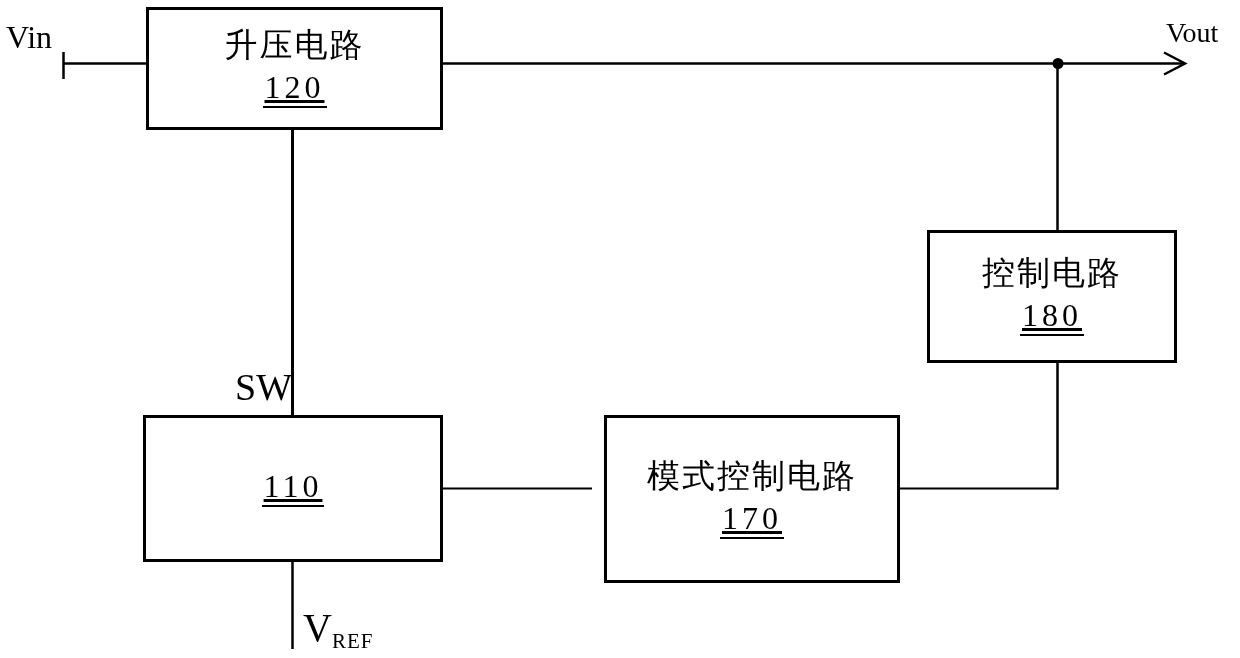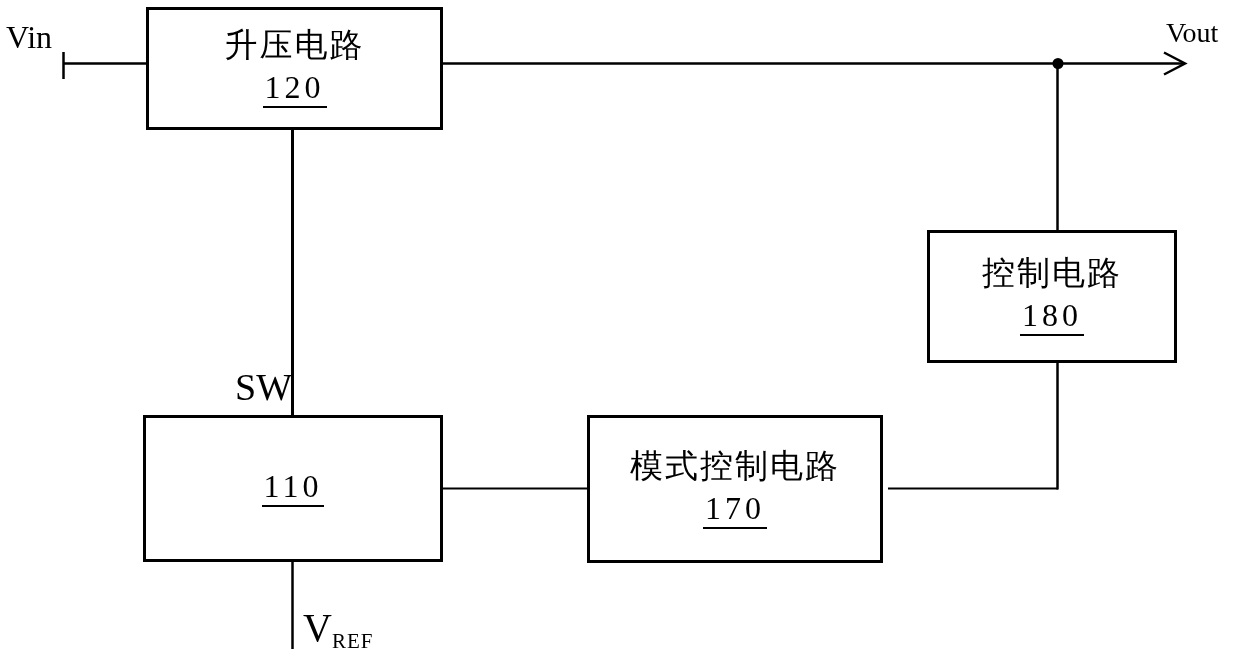--- a/index.html
+++ b/index.html
@@ -31,33 +31,34 @@
     display: flex;
     flex-direction: column;
     align-items: center;
     justify-content: center;
     gap: 9px;
     text-align: center;
   }
   .block-boost     { left: 146px; top: 7px;   width: 297px; height: 123px; }
   .block-converter { left: 927px; top: 230px; width: 250px; height: 133px; }
   .block-control   { left: 143px; top: 415px; width: 300px; height: 147px; }
-  .block-mode      { left: 587px; top: 415px; width: 296px; height: 148px; }
+  .block-mode      { left: 604px; top: 415px; width: 296px; height: 168px; }
   .block-title {
     font-size: 33px;
     line-height: 1;
     letter-spacing: 2px;
     white-space: nowrap;
   }
   .block-num {
     font-size: 32px;
     line-height: 1;
     letter-spacing: 4px;
     border-bottom: 2px solid #000000;
     padding: 0 2px 3px 2px;
+    text-decoration: underline;
   }
   .net-label {
     position: absolute;
     line-height: 1;
     white-space: nowrap;
   }
   .label-vin  { left: 6px;    top: 21px;  font-size: 32px; }
   .label-vout { left: 1166px; top: 19px;  font-size: 28px; }
   .label-sw   { left: 235px;  top: 368px; font-size: 38px; }
   .label-vref { left: 303px;  top: 608px; font-size: 40px; }

